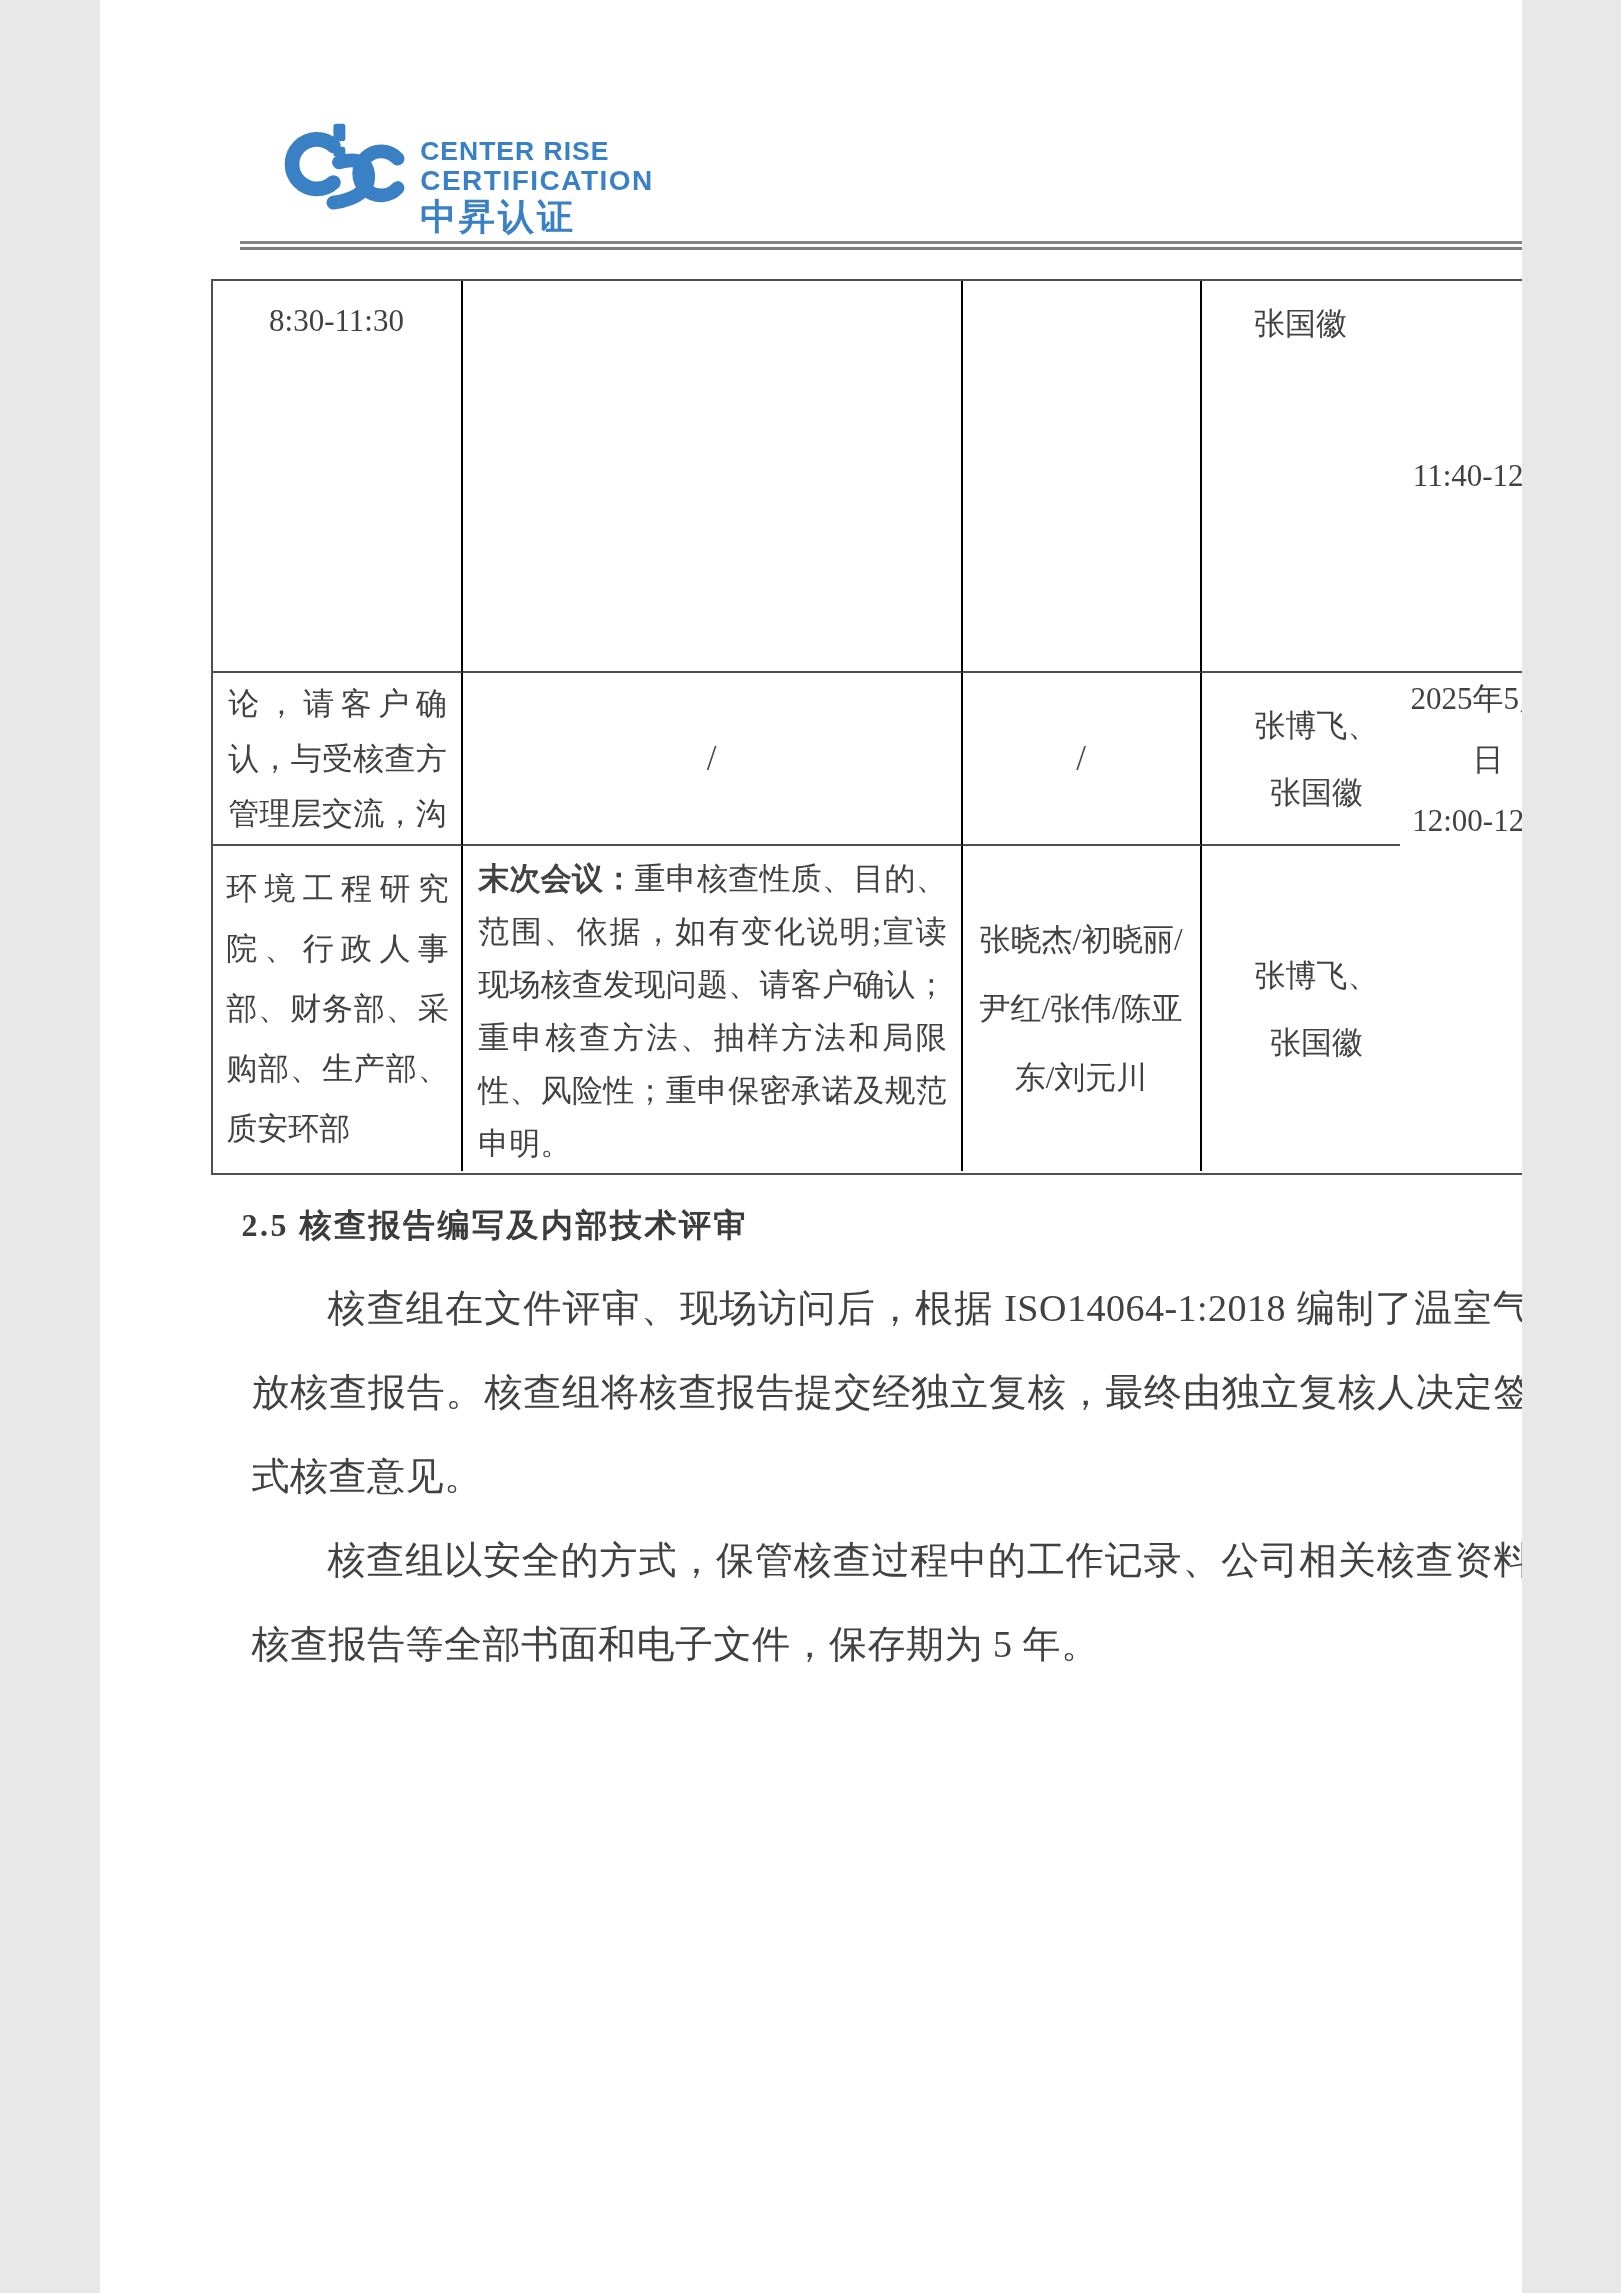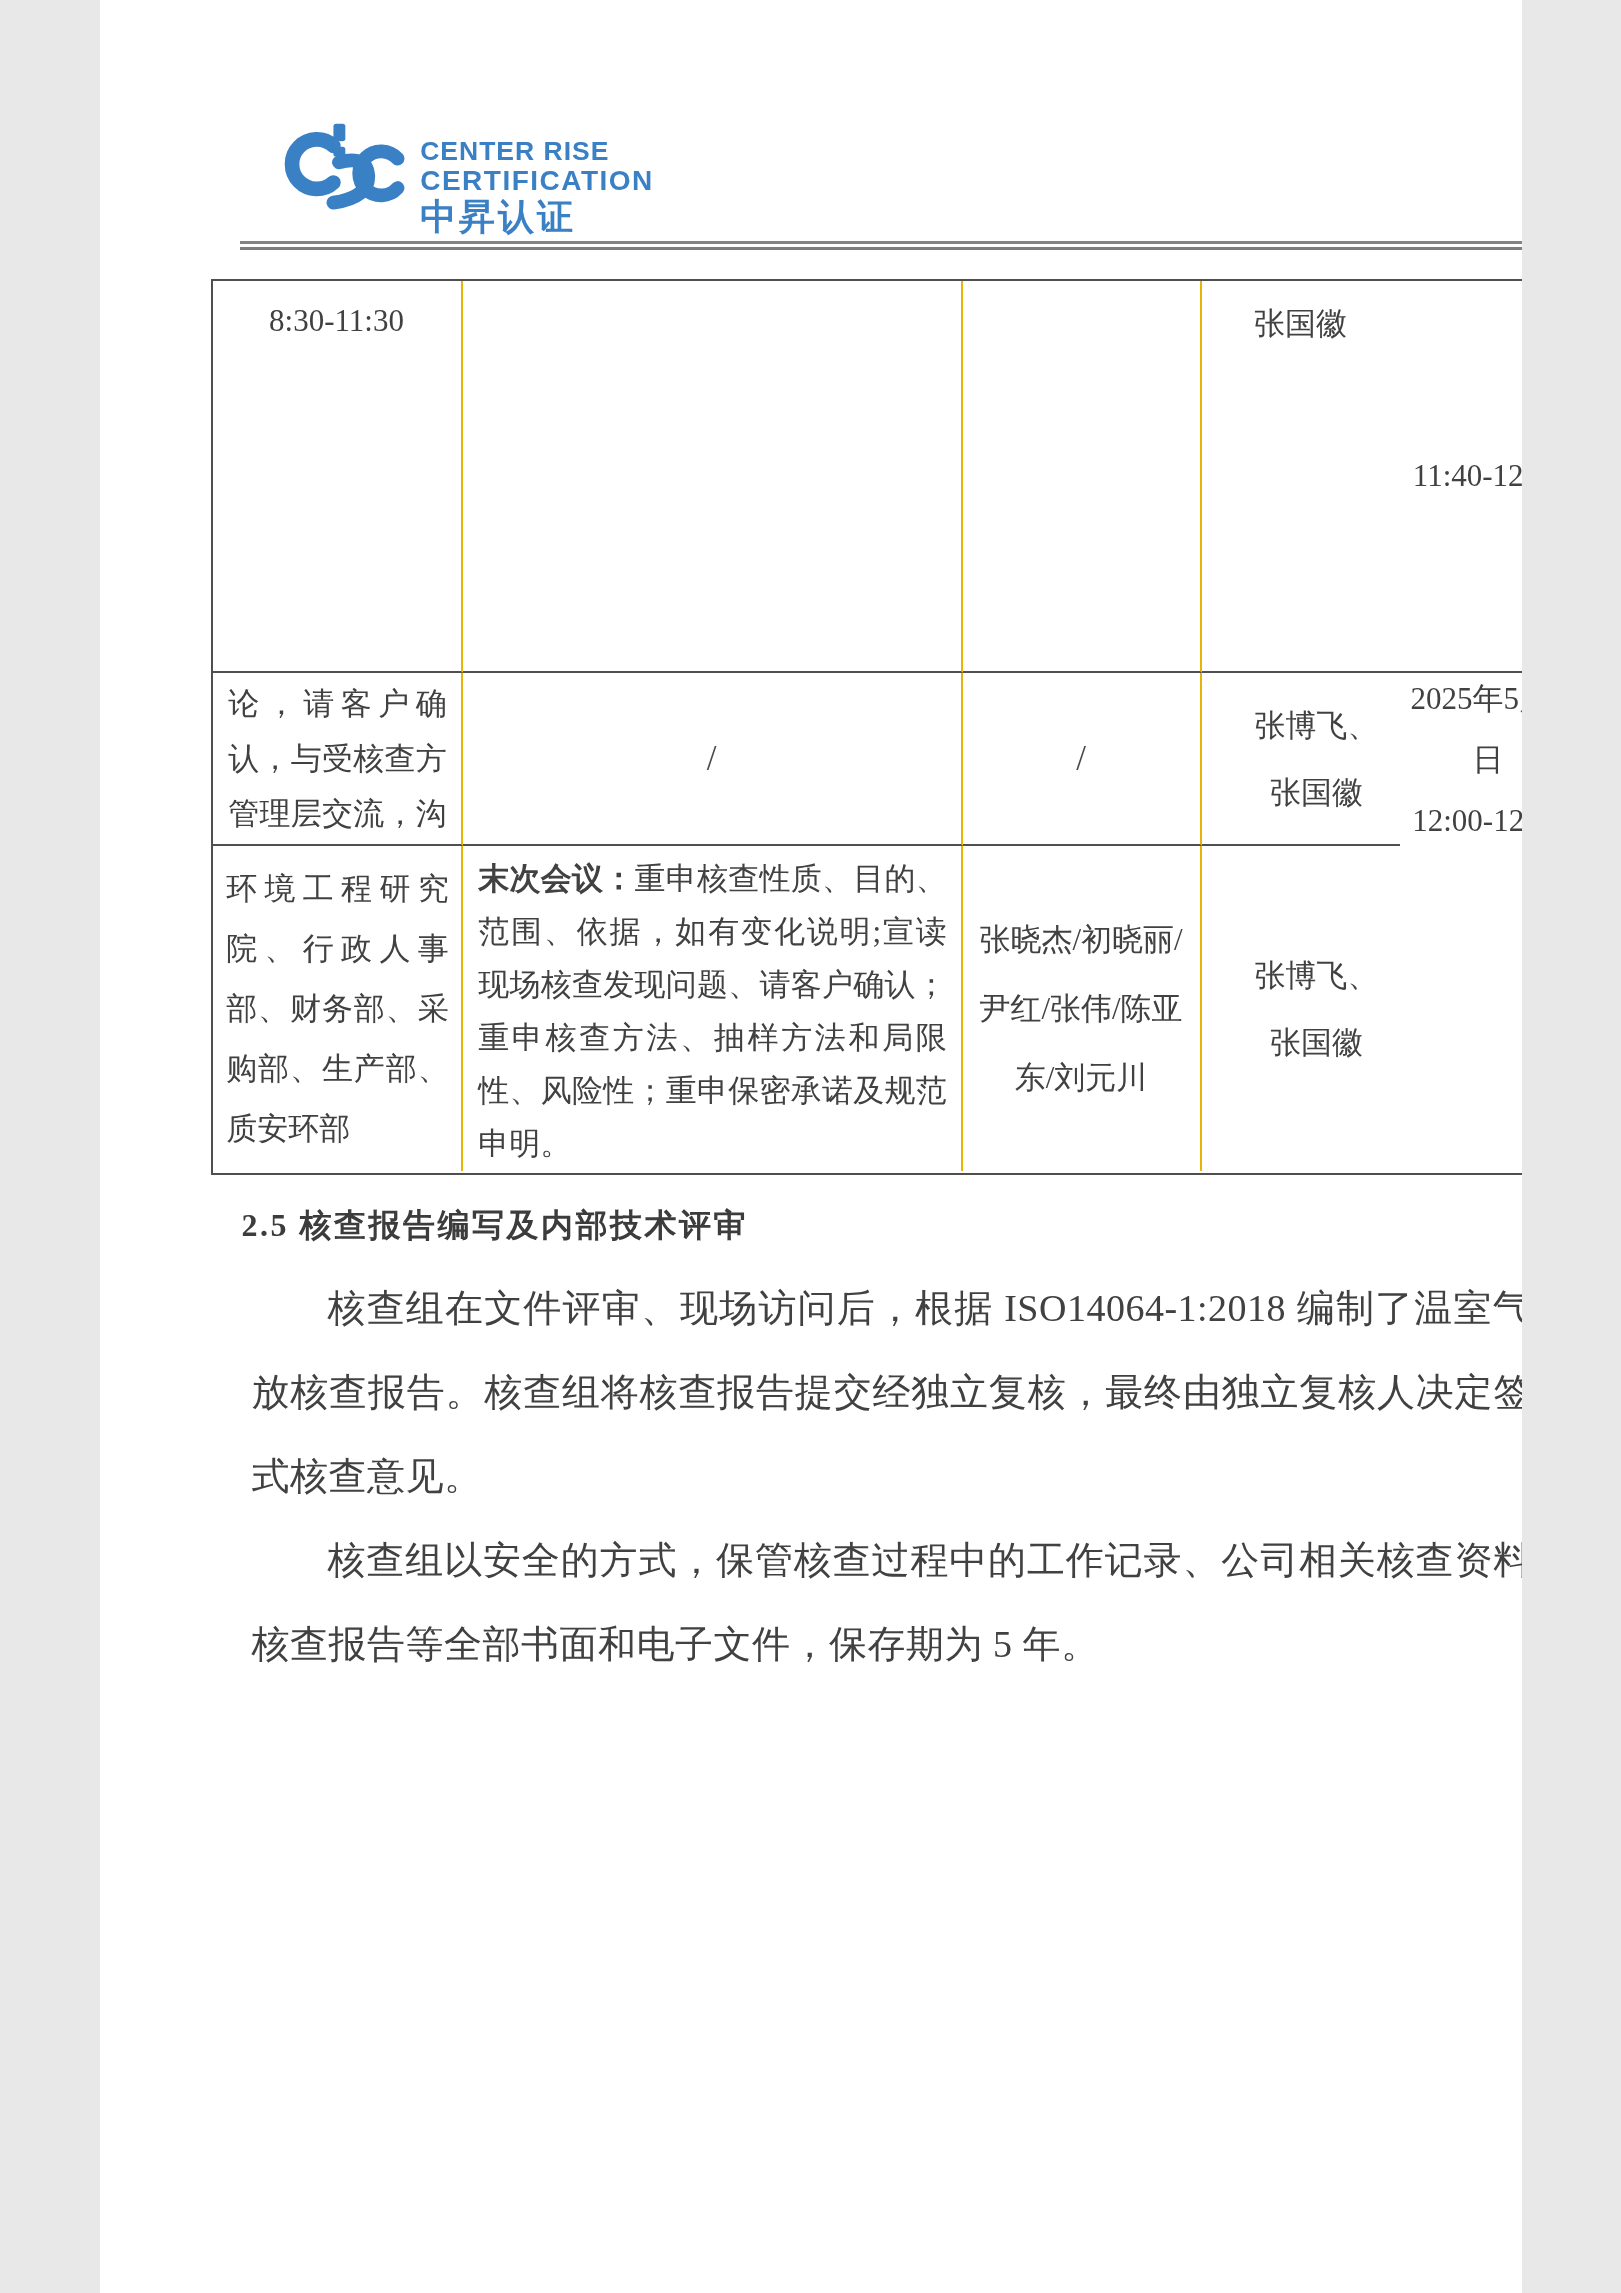--- a/index.html
+++ b/index.html
@@ -30,21 +30,21 @@
   .vtable{
     position:absolute;left:111px;top:279px;width:1372px;height:896px;
     box-sizing:border-box;border:2.9px solid #4f4f4f;
     display:grid;
     grid-template-columns:250px 500px 239px 198px 179px;
     grid-template-rows:392px 173px 325px;
     font-size:31px;color:#414141;
   }
   .cell{
     box-sizing:border-box;
-    border-right:2px solid #eab308;
+    border-right:2px solid #000000;
     border-bottom:2px solid #4f4f4f;
     overflow:hidden;
   }
   .cell.last-col{border-right:none;}
   .cell.last-row{border-bottom:none;}
 
   .top-center{padding-top:21.6px;text-align:center;}
   .mid{display:flex;align-items:center;justify-content:center;text-align:center;}
   .preline{white-space:pre-line;}
 

